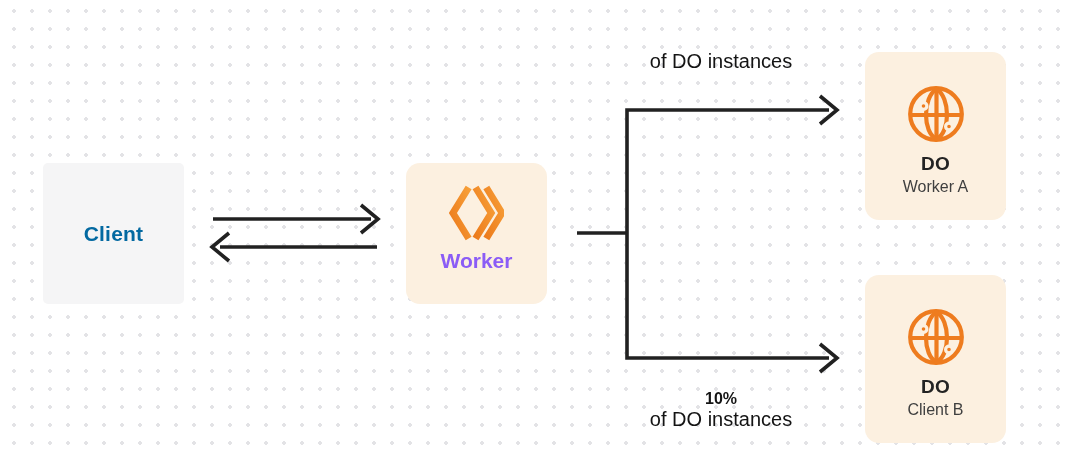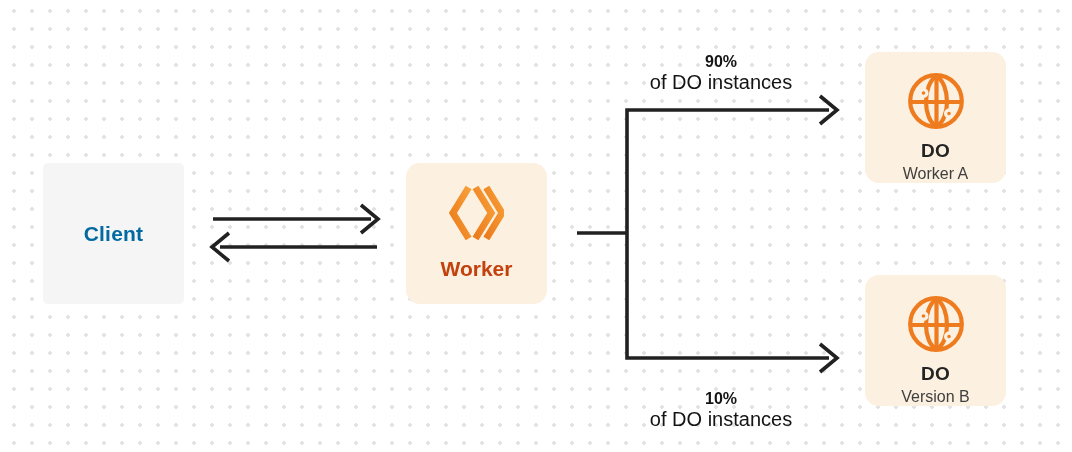--- a/index.html
+++ b/index.html
@@ -43,30 +43,30 @@
     border-radius: 14px;
   }
 
   .worker-box {
     left: 406px; top: 163px;
     width: 141px; height: 141px;
     justify-content: flex-start;
     padding-top: 19px;
   }
   .worker-box .label {
-    margin-top: 13px;
+    margin-top: 5px;
     font-size: 21px;
     font-weight: bold;
-    color: #c2410c;
+    color: #8b5cf6;
   }
 
   .do-box {
     left: 865px;
-    width: 141px; height: 131px;
-    justify-content: flex-end;
+    width: 141px; height: 168px;
+    justify-content: center;
     padding-top: 8px;
   }
   .do-box-a { top: 52px; }
   .do-box-b { top: 275px; }
   .do-box .title {
     margin-top: 9px;
     font-size: 19px;
     font-weight: bold;
     color: #232323;
     letter-spacing: 0.3px;
@@ -135,21 +135,20 @@
         </linearGradient>
       </defs>
       <polyline points="20,5 4,31 20,57" stroke="url(#wk)" stroke-width="7"></polyline>
       <polyline points="27,5 43,31 27,57" stroke="url(#wk)" stroke-width="7"></polyline>
       <polyline points="38,5 54,31 38,57" stroke="url(#wk)" stroke-width="7"></polyline>
     </svg>
     <div class="label">Worker</div>
   </div>
 
   <div class="edge-label edge-label-top">
-    <div class="percent">90%</div>
     <div class="caption">of DO instances</div>
   </div>
 
   <div class="edge-label edge-label-bottom">
     <div class="percent">10%</div>
     <div class="caption">of DO instances</div>
   </div>
 
   <div class="node cream-box do-box do-box-a">
     <svg width="60" height="60" viewBox="0 0 60 60" fill="none" stroke="#ee7c1f" stroke-width="4.2" stroke-linecap="round">
@@ -169,16 +168,16 @@
     <svg width="60" height="60" viewBox="0 0 60 60" fill="none" stroke="#ee7c1f" stroke-width="4.2" stroke-linecap="round">
       <circle cx="30" cy="30" r="25.8"></circle>
       <path d="M5 31 H55"></path>
       <path d="M30.5 5 V55"></path>
       <path d="M30.5 5 C16.5 13.5, 16.5 48.5, 30.5 55"></path>
       <path d="M30.5 5 C44.5 13.5, 44.5 48.5, 30.5 55"></path>
       <circle cx="17.5" cy="22" r="3.4" fill="#ee7c1f" stroke="#fcf0e0" stroke-width="3.2"></circle>
       <circle cx="43" cy="42.5" r="3.4" fill="#ee7c1f" stroke="#fcf0e0" stroke-width="3.2"></circle>
     </svg>
     <div class="title">DO</div>
-    <div class="subtitle">Version B</div>
+    <div class="subtitle">Client B</div>
   </div>
 
 </div>
 
 </body></html>

